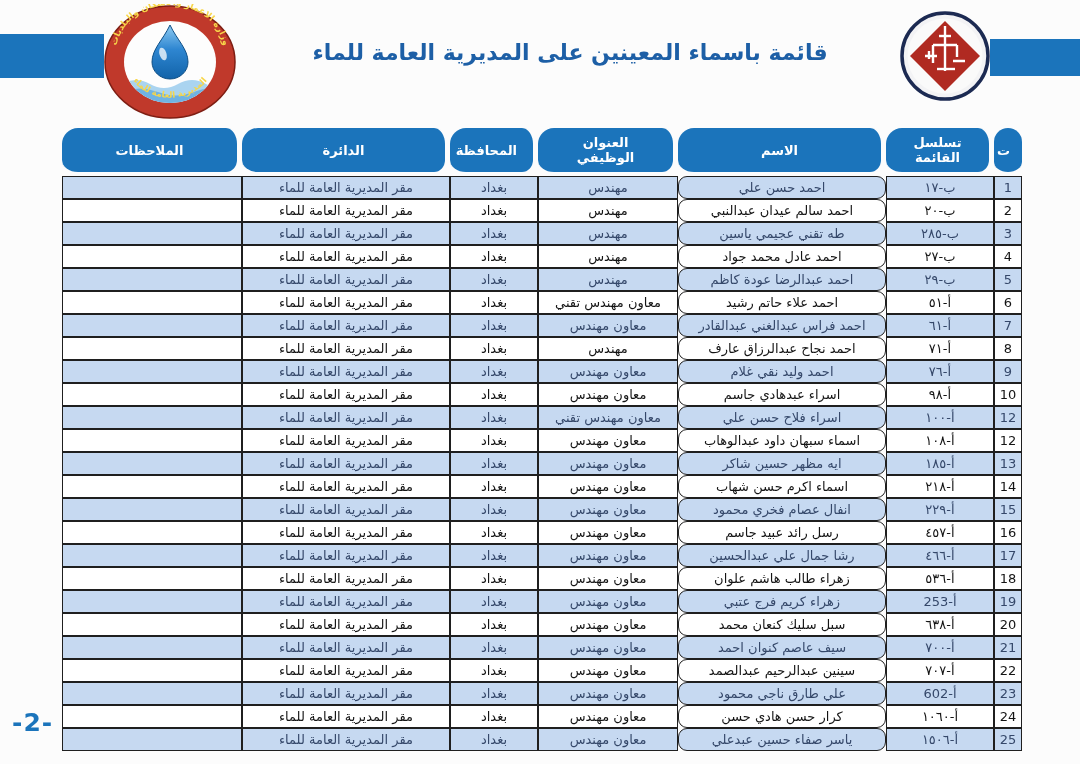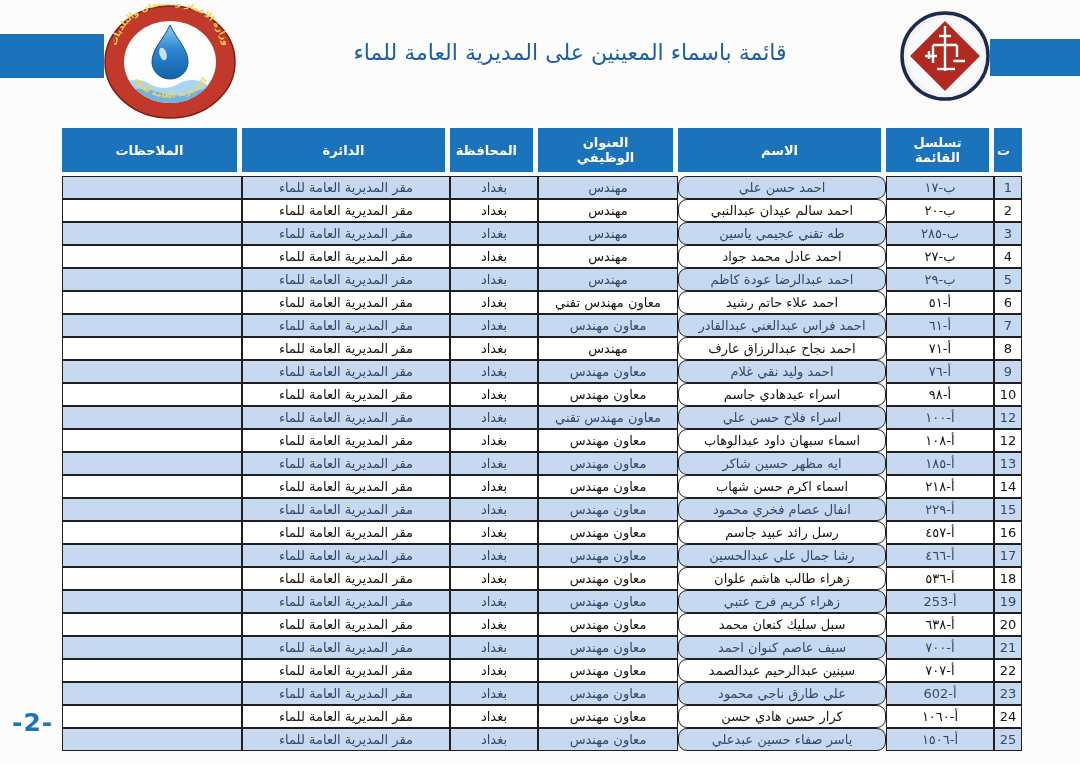--- a/index.html
+++ b/index.html
@@ -8,30 +8,31 @@
     background:#fcfcfc;font-family:"DejaVu Sans",sans-serif;
   }
   .page{position:absolute;inset:0;}
   .header-bar{position:absolute;background:#1b74bb;}
   .bar-left{left:0;top:34px;width:104px;height:44px;}
   .bar-right{right:0;top:39px;width:90px;height:37px;}
   .logo-left{position:absolute;left:102px;top:4px;width:136px;height:116px;}
   .logo-right{position:absolute;left:898px;top:9px;width:94px;height:94px;}
   .page-title{
     position:absolute;left:255px;top:38px;width:630px;text-align:center;
-    color:#1d5fa6;font-size:22px;font-weight:normal;direction:rtl;line-height:1.35;
+    color:#1d5fa6;font-size:22px;font-weight:bold;direction:rtl;line-height:1.35;
   }
   table.list{
     position:absolute;left:62px;top:128px;width:960px;
     border-collapse:separate;border-spacing:0;table-layout:fixed;direction:rtl;
   }
   table.list th{
     background:#1b74bb;color:#ffffff;font-size:13px;font-weight:bold;
     height:44px;text-align:center;vertical-align:middle;padding:0 16px;
     border-bottom:4px solid #fcfcfc;
+    border-radius:16px;
   }
   table.list th:not(:first-child){border-right:5px solid #fcfcfc;}
   table.list td{
     border:1px solid #1f1f1f;height:21px;text-align:center;vertical-align:middle;
     padding:0 3px;font-size:13px;color:#161616;overflow:hidden;white-space:nowrap;
   }
   table.list tbody tr:nth-child(odd) td{background:#c6d9f1;color:#35486a;}
   table.list tbody tr:nth-child(even) td{background:#ffffff;color:#141414;}
   td.c-idx{font-size:15px;}
   td.c-name{font-size:14px;border-radius:9px;}

